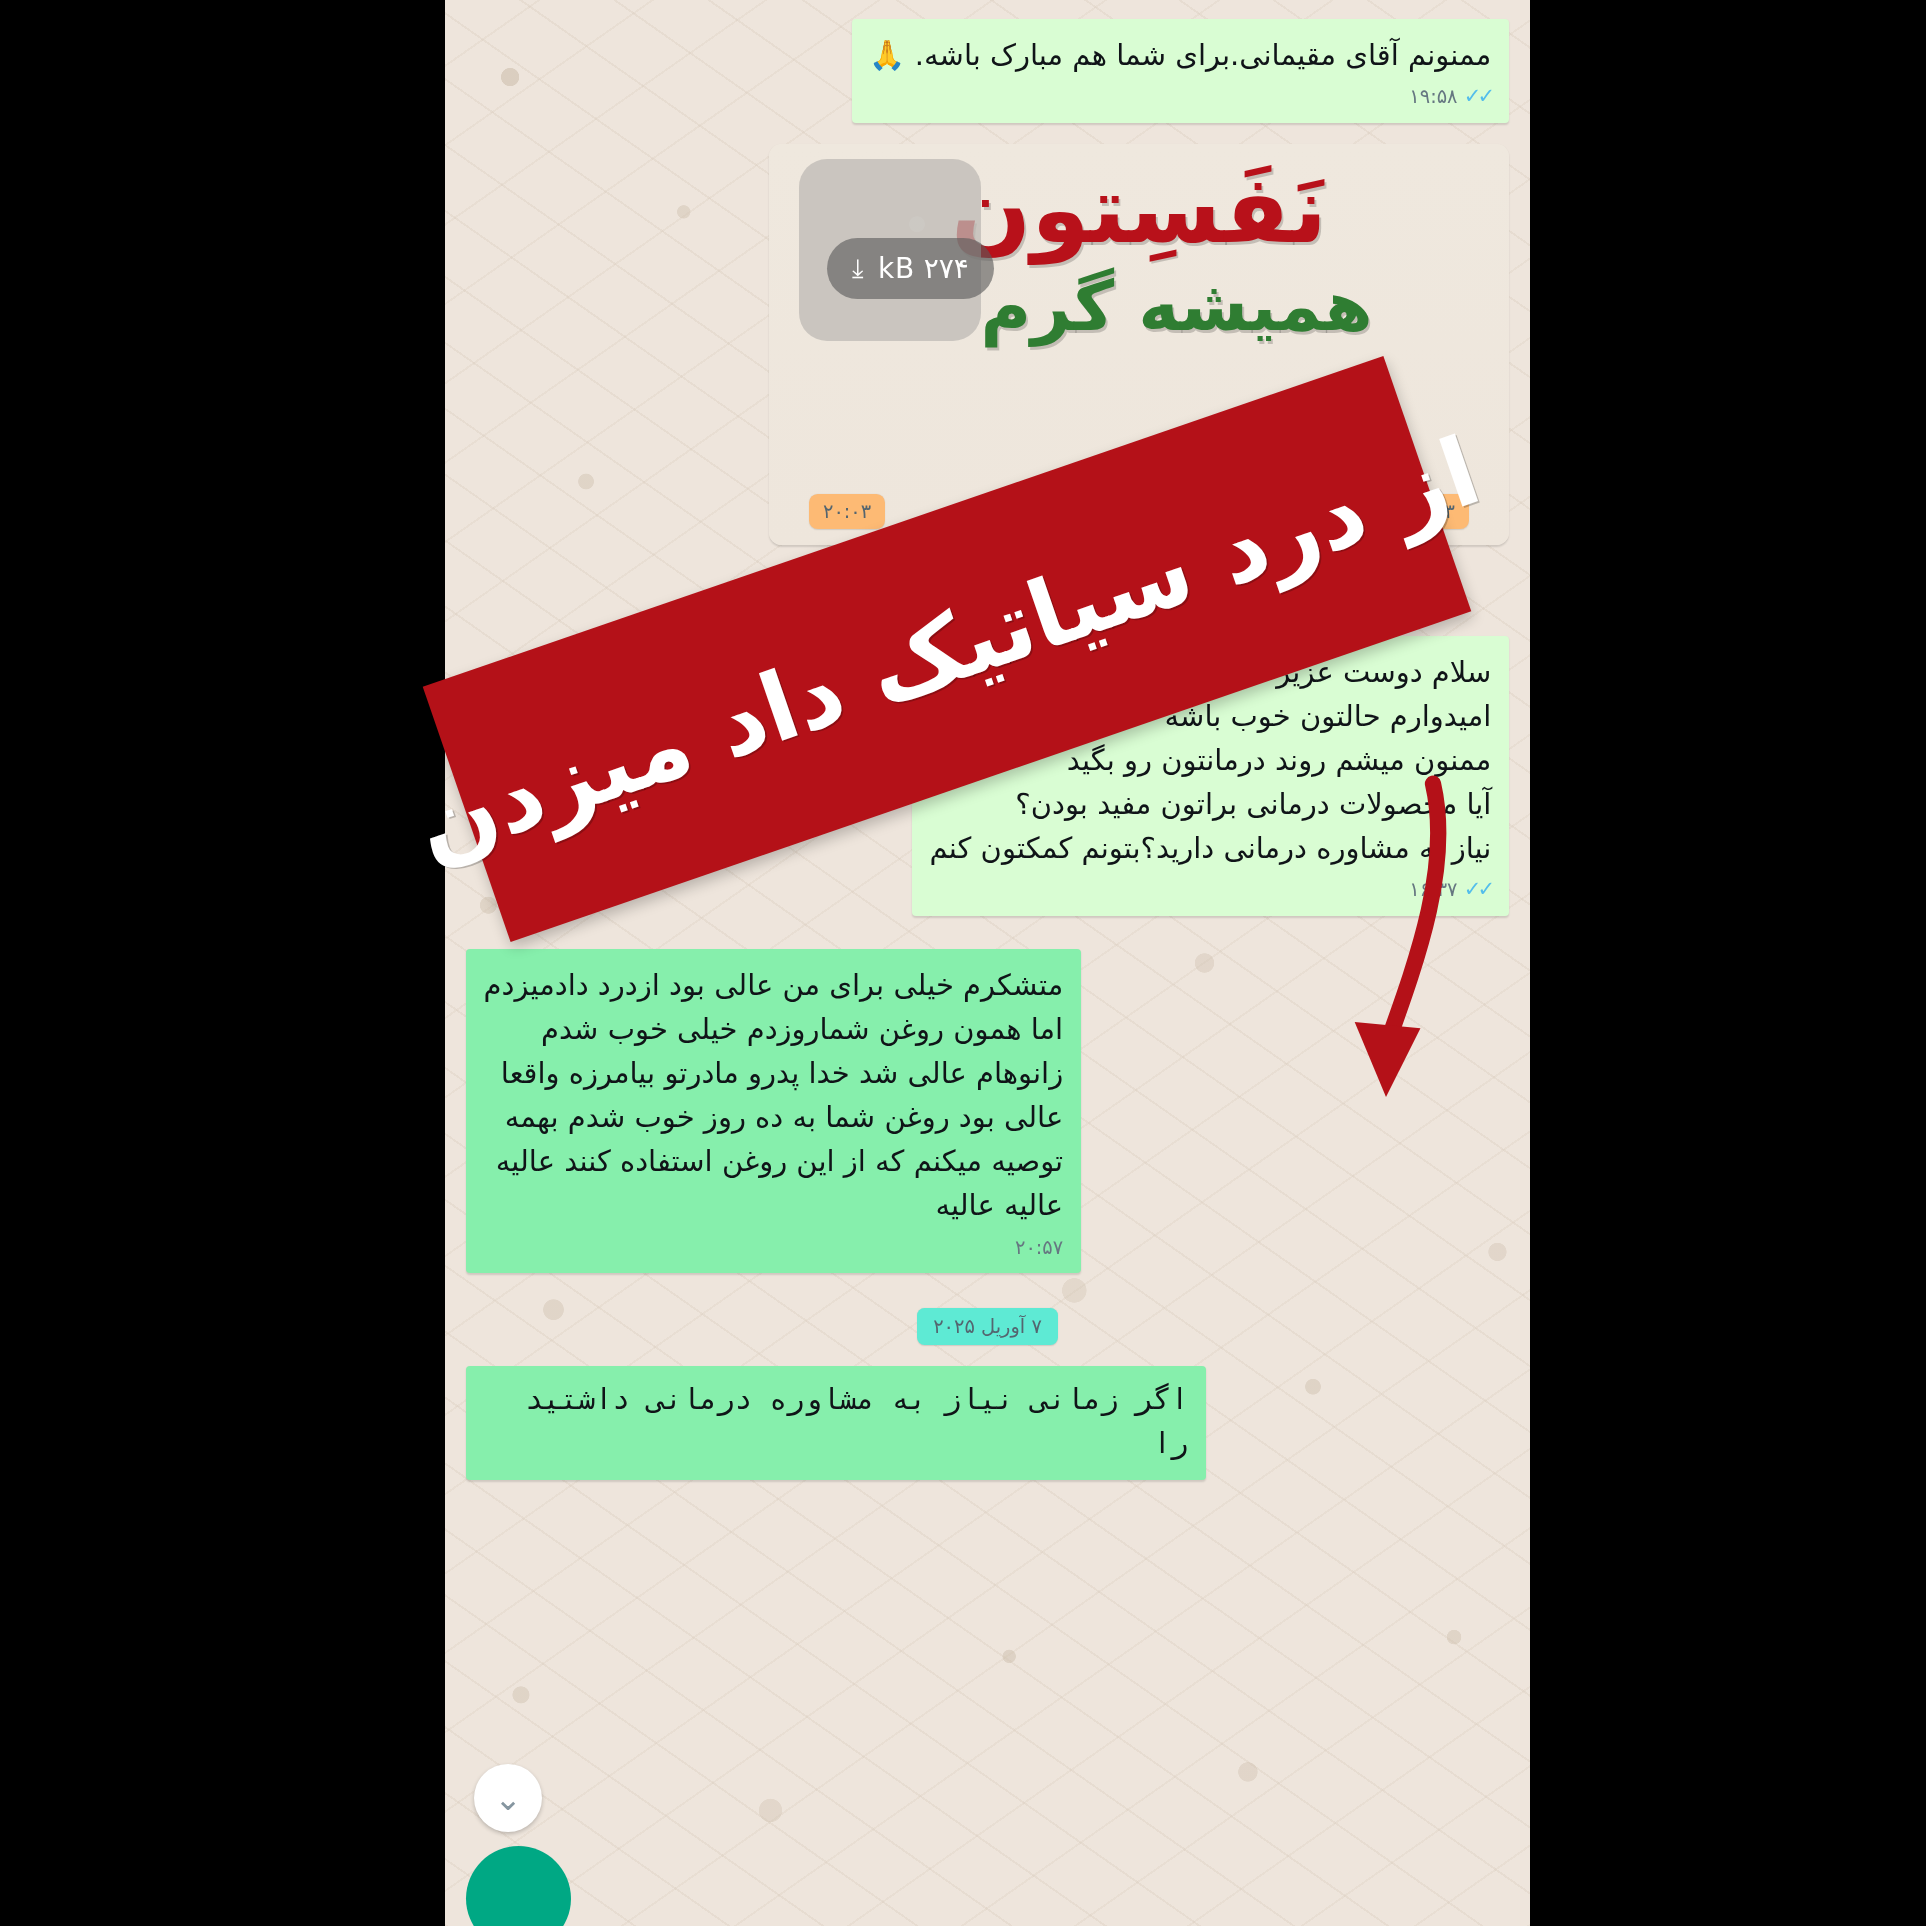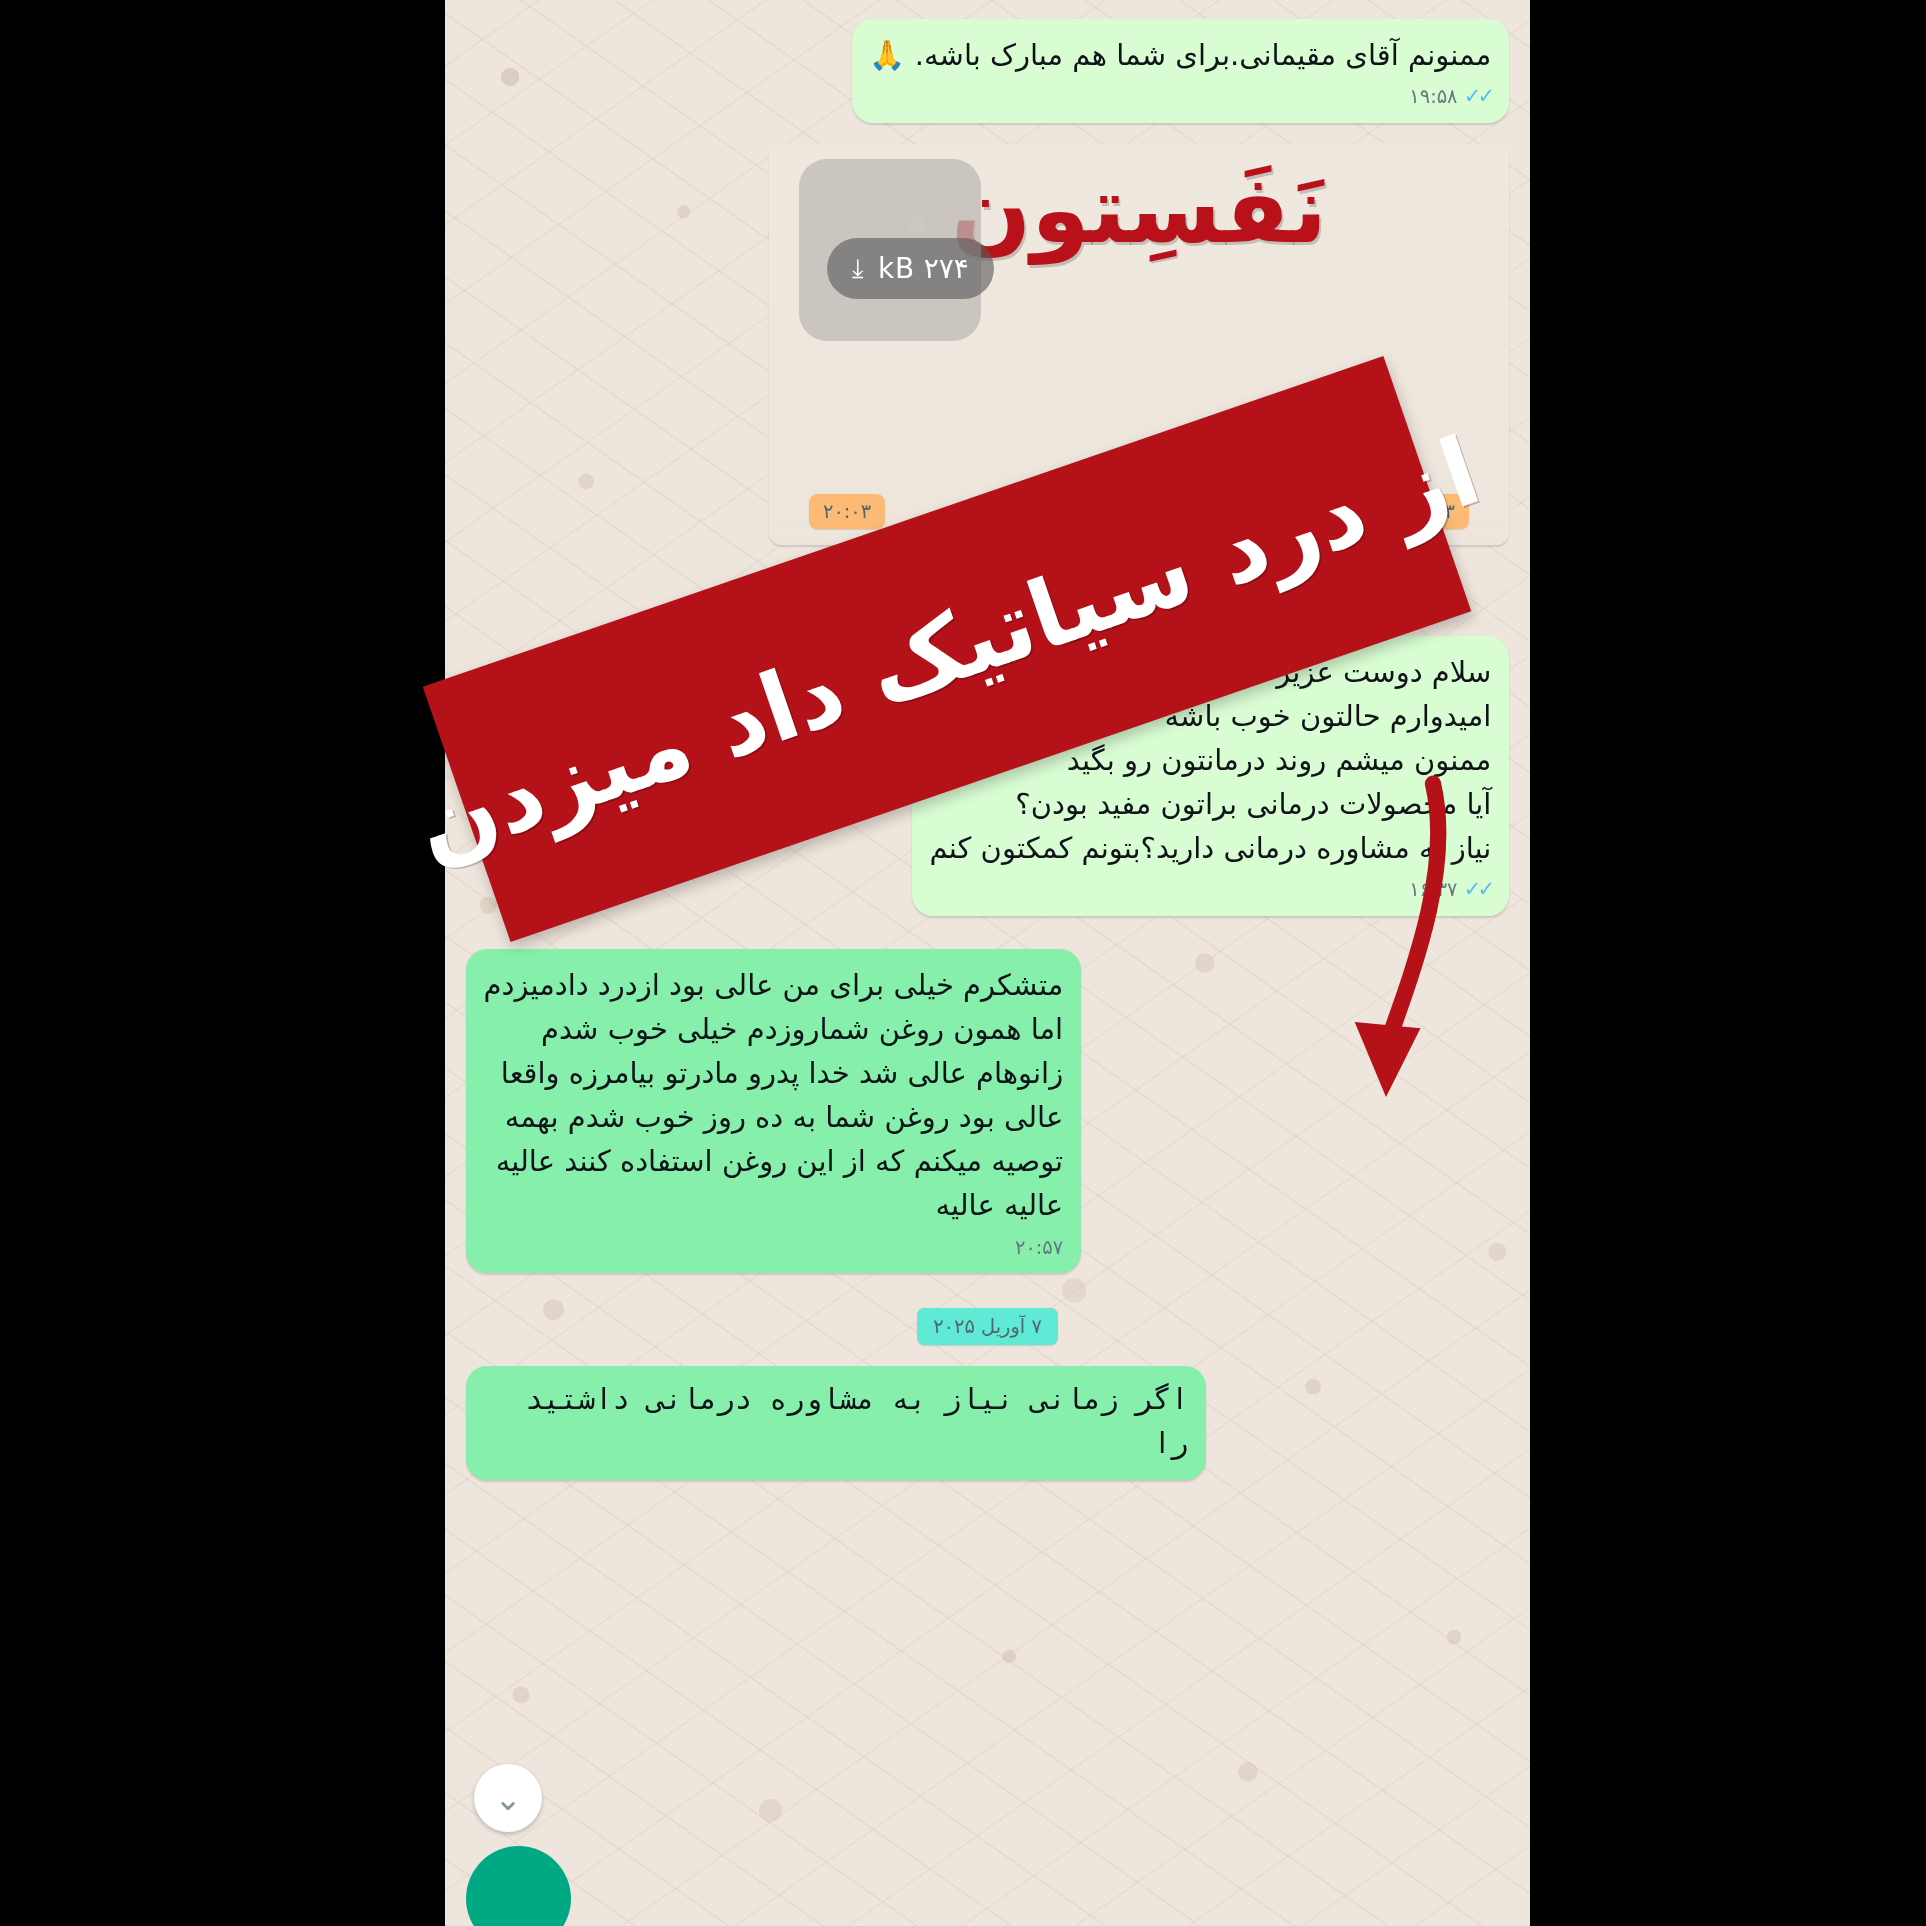--- a/index.html
+++ b/index.html
@@ -50,21 +50,21 @@
       repeating-linear-gradient(35deg, rgba(200,184,164,.22) 0 1.9px, transparent 1.9px 54px),
       repeating-linear-gradient(-35deg, rgba(200,184,164,.18) 0 1.9px, transparent 1.9px 65px);
   }
   .chat{position:absolute;inset:0;padding:0 21px;box-sizing:border-box;}
 
   .row{display:flex;width:100%;margin:8.8px 0;}
   .row.out{justify-content:flex-start;}   
   .row.in{justify-content:flex-end;}
 
   .bubble{
-    position:relative;max-width:740px;border-radius:21px;
+    position:relative;max-width:740px;border-radius:4px;
     padding:14px 17.6px 11.3px 17.6px;box-sizing:border-box;
     box-shadow:0 1.3px 1.9px rgba(0,0,0,.13);
     font-size:29px;line-height:1.52;color:#101418;
     word-wrap:break-word;
   }
   .bubble.out{background:#d9fdd3;}
   .bubble.in{background:#86efac;}
   .bubble .text{display:block;text-align:right;white-space:pre-line;}
   .meta{display:flex;align-items:center;gap:6.3px;margin-top:5px;}
   .bubble.out .meta{justify-content:flex-start;flex-direction:row;}
@@ -159,20 +159,21 @@
             <span class="ticks">✓✓</span>
             <span class="time">۱۹:۵۸</span>
           </span>
         </div>
       </div>
 
       <div class="row out" style="margin-top:21px;">
         <div class="imgbubble">
           <div class="art"></div>
           <div class="art-title">نَفَسِتون</div>
+          <div class="art-sub">همیشه گرم</div>
           <div class="thumbbox"></div>
           <div class="dlpill">
             <span>۲۷۴ kB</span>
             <span class="dlicon">⤓</span>
           </div>
           <div class="imgtime">۲۰:۰۳</div>
           <div class="imgtime right">۲۰:۰۳</div>
         </div>
       </div>
 

